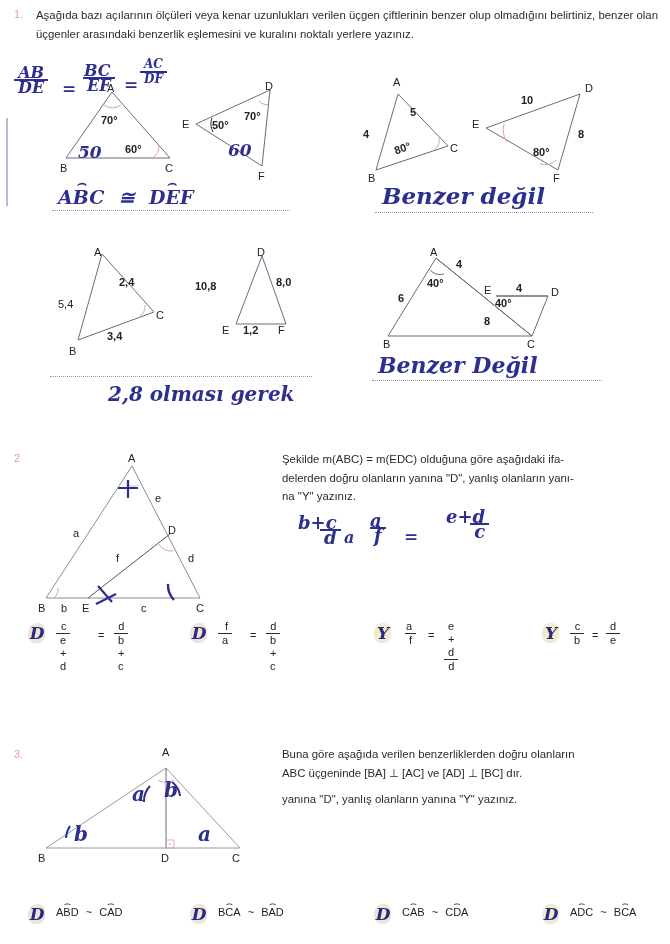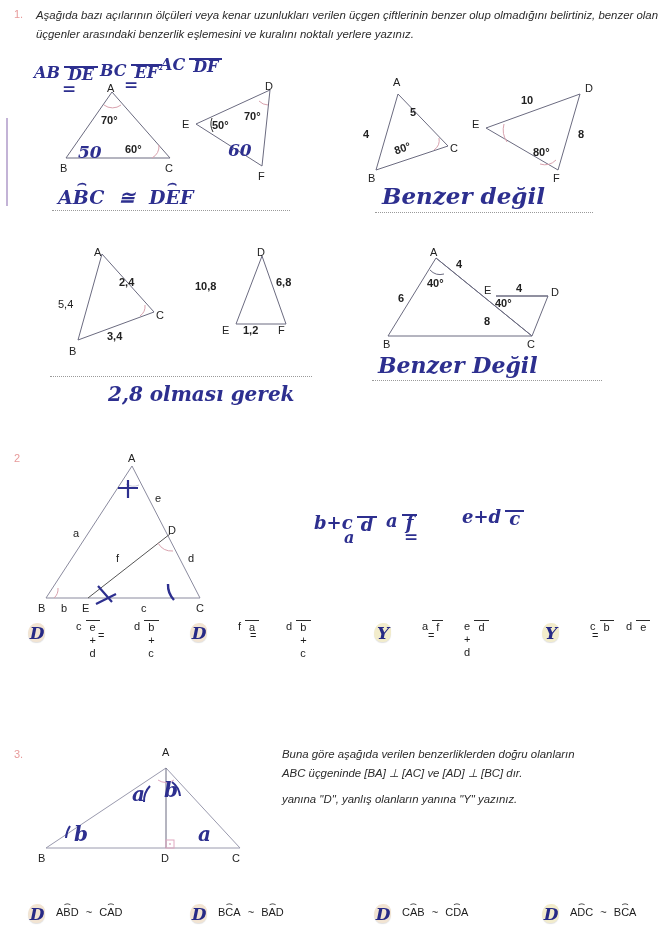--- a/index.html
+++ b/index.html
@@ -25,21 +25,20 @@
     color:#e79a9a;
     font-family:"Liberation Sans", sans-serif;
   }
 
   .qtext{
     position:absolute;
     font-size:11.4px;
     line-height:18.5px;
     color:#2b2b2b;
     text-align:left;
-    font-style:italic;
   }
   .qtext.justify{text-align:justify;}
 
   
   .lbl{
     position:absolute;
     font-size:11px;
     color:#222;
     white-space:nowrap;
     font-family:"Liberation Sans", sans-serif;
@@ -60,25 +59,24 @@
   }
   .hw-line{
     position:absolute;
     border-bottom:1px dotted #9a9a9a;
   }
 
   
   .frac{
     position:absolute;
     display:inline-flex;
-    flex-direction:row;
-    align-items:flex-start;
+    flex-direction:column;
+    align-items:flex-end;
     font-size:11px;
     line-height:13px;
-    margin-left:16px;
   }
   .frac .num{padding:0 4px;}
   .frac .den{padding:0 4px;border-top:1px solid #2b2b2b;}
   .eq{position:absolute;font-size:11px;}
 
   
   .bullet{
     position:absolute;
     width:22px;height:22px;
   }
@@ -124,21 +122,21 @@
     <div class="frac hw" style="left:0px;top:0px;font-size:16px;">
       <span class="num">AB</span>
       <span class="den" style="border-top:2px solid #2d2f8f;">DE</span>
     </div>
     <div class="hw" style="left:48px;top:12px;font-size:17px;">=</div>
     <div class="frac hw" style="left:66px;top:-2px;font-size:16px;">
       <span class="num">BC</span>
       <span class="den" style="border-top:2px solid #2d2f8f;">EF</span>
     </div>
     <div class="hw" style="left:110px;top:8px;font-size:17px;">=</div>
-    <div class="frac hw" style="left:126px;top:-8px;font-size:16px;">
+    <div class="frac hw" style="left:126px;top:-8px;font-size:12px;">
       <span class="num">AC</span>
       <span class="den" style="border-top:2px solid #2d2f8f;">DF</span>
     </div>
   </div>
 
   <svg style="left:60px;top:88px;" width="120" height="90">
     <polygon points="52,4 6,70 110,70" fill="none" stroke="#6b6b80" stroke-width="1"></polygon>
     <path d="M44,17 A14,14 0 0,0 61,17" fill="none" stroke="#d9a2ae" stroke-width="1"></path>
     <path d="M92,70 A14,14 0 0,0 99,57" fill="none" stroke="#d9a2ae" stroke-width="1"></path>
   </svg>
@@ -211,21 +209,21 @@
   <div class="lbl" style="left:58px;top:298px;font-weight:normal;">5,4</div>
   <div class="lbl" style="left:107px;top:330px;font-weight:bold;">3,4</div>
 
   <svg style="left:218px;top:248px;" width="110" height="90">
     <polygon points="44,8 18,76 68,76" fill="none" stroke="#6b6b80" stroke-width="1"></polygon>
   </svg>
   <div class="lbl" style="left:257px;top:246px;">D</div>
   <div class="lbl" style="left:222px;top:324px;">E</div>
   <div class="lbl" style="left:278px;top:324px;">F</div>
   <div class="lbl" style="left:195px;top:280px;font-weight:bold;">10,8</div>
-  <div class="lbl" style="left:276px;top:276px;font-weight:bold;">6,8</div>
+  <div class="lbl" style="left:276px;top:276px;font-weight:bold;">8,0</div>
   <div class="lbl" style="left:243px;top:324px;font-weight:bold;">1,2</div>
 
   <div class="hw-line" style="left:50px;top:376px;width:262px;"></div>
   <div class="hw" style="left:108px;top:382px;font-size:20px;">2,8 olması gerek</div>
 
   <svg style="left:370px;top:252px;" width="260" height="100">
     <polygon points="66,6 18,84 162,84" fill="none" stroke="#6b6b80" stroke-width="1"></polygon>
     <polyline points="66,6 162,84 178,44 126,44" fill="none" stroke="#6b6b80" stroke-width="1"></polyline>
     <line x1="126" y1="44" x2="178" y2="44" stroke="#6b6b80" stroke-width="1"></line>
     <path d="M60,18 A14,14 0 0,0 74,22" fill="none" stroke="#6b6b80" stroke-width="1"></path>
@@ -240,20 +238,27 @@
   <div class="lbl" style="left:398px;top:292px;font-weight:bold;">6</div>
   <div class="lbl" style="left:484px;top:315px;font-weight:bold;">8</div>
   <div class="lbl" style="left:427px;top:277px;font-weight:bold;">40°</div>
   <div class="lbl" style="left:495px;top:297px;font-weight:bold;">40°</div>
 
   <div class="hw-line" style="left:372px;top:380px;width:230px;"></div>
   <div class="hw" style="left:378px;top:352px;font-size:22px;">Benzer Değil</div>
 
   <div class="qnum" style="left:14px;top:452px;">2</div>
 
+  <div class="qtext" style="left:282px;top:450px;width:382px;">
+    <div>
+      <span>Şekilde m(ABC) = m(EDC) olduğuna göre aşağıdaki ifa-</span>
+    </div>
+    <div>delerden doğru olanların yanına "D", yanlış olanların yanı-</div>
+    <div>na "Y" yazınız.</div>
+  </div>
 
   <svg style="left:40px;top:458px;" width="220" height="160">
     <polygon points="92,8 6,140 160,140" fill="none" stroke="#8a8a9e" stroke-width="1"></polygon>
     <line x1="48" y1="140" x2="130" y2="76" stroke="#555" stroke-width="1"></line>
     <path d="M14,140 A12,12 0 0,0 18,130" fill="none" stroke="#d9a2ae" stroke-width="1"></path>
     <path d="M118,85 A16,16 0 0,0 133,93" fill="none" stroke="#d9a2ae" stroke-width="1"></path>
     <path d="M86,26 A14,14 0 0,0 99,27" fill="none" stroke="#c9c9d8" stroke-width="1"></path>
 
     <path d="M78,30 L98,30 M88,22 L88,40" stroke="#2d2f8f" stroke-width="2.2" fill="none"></path>
     <path d="M58,128 L72,144 M56,146 L76,136" stroke="#2d2f8f" stroke-width="2.2" fill="none"></path>

